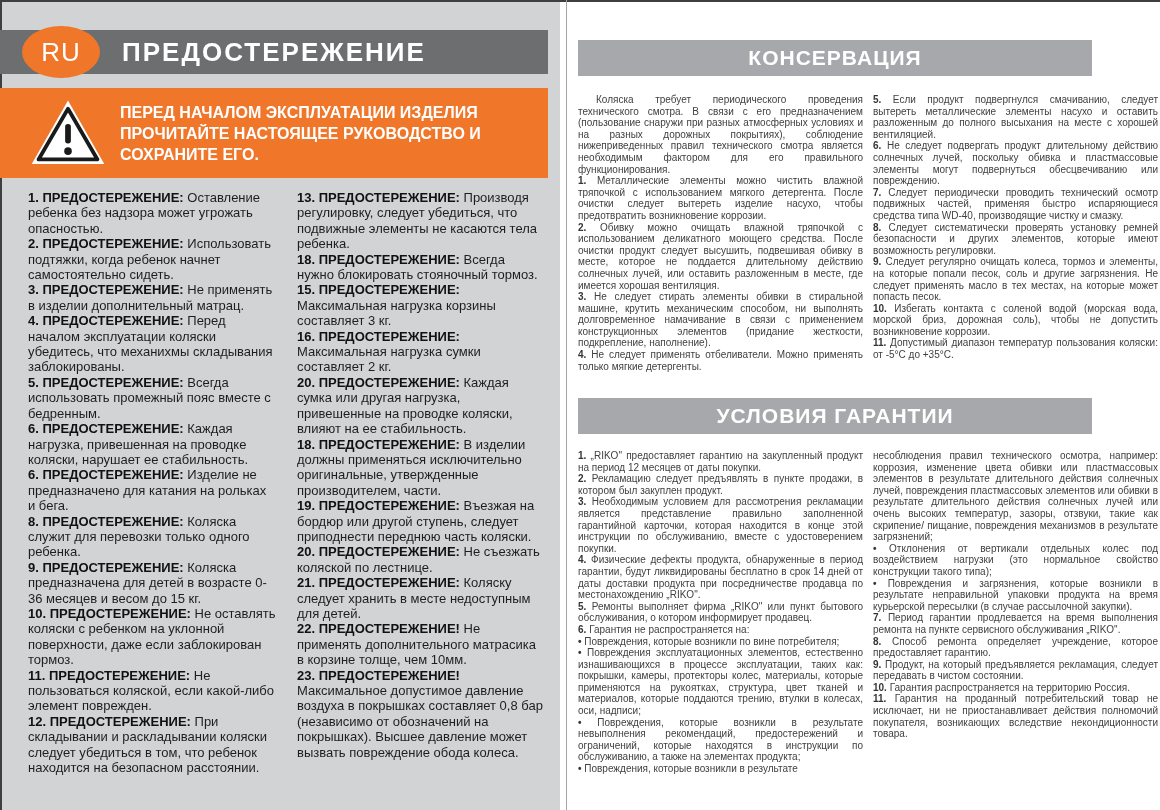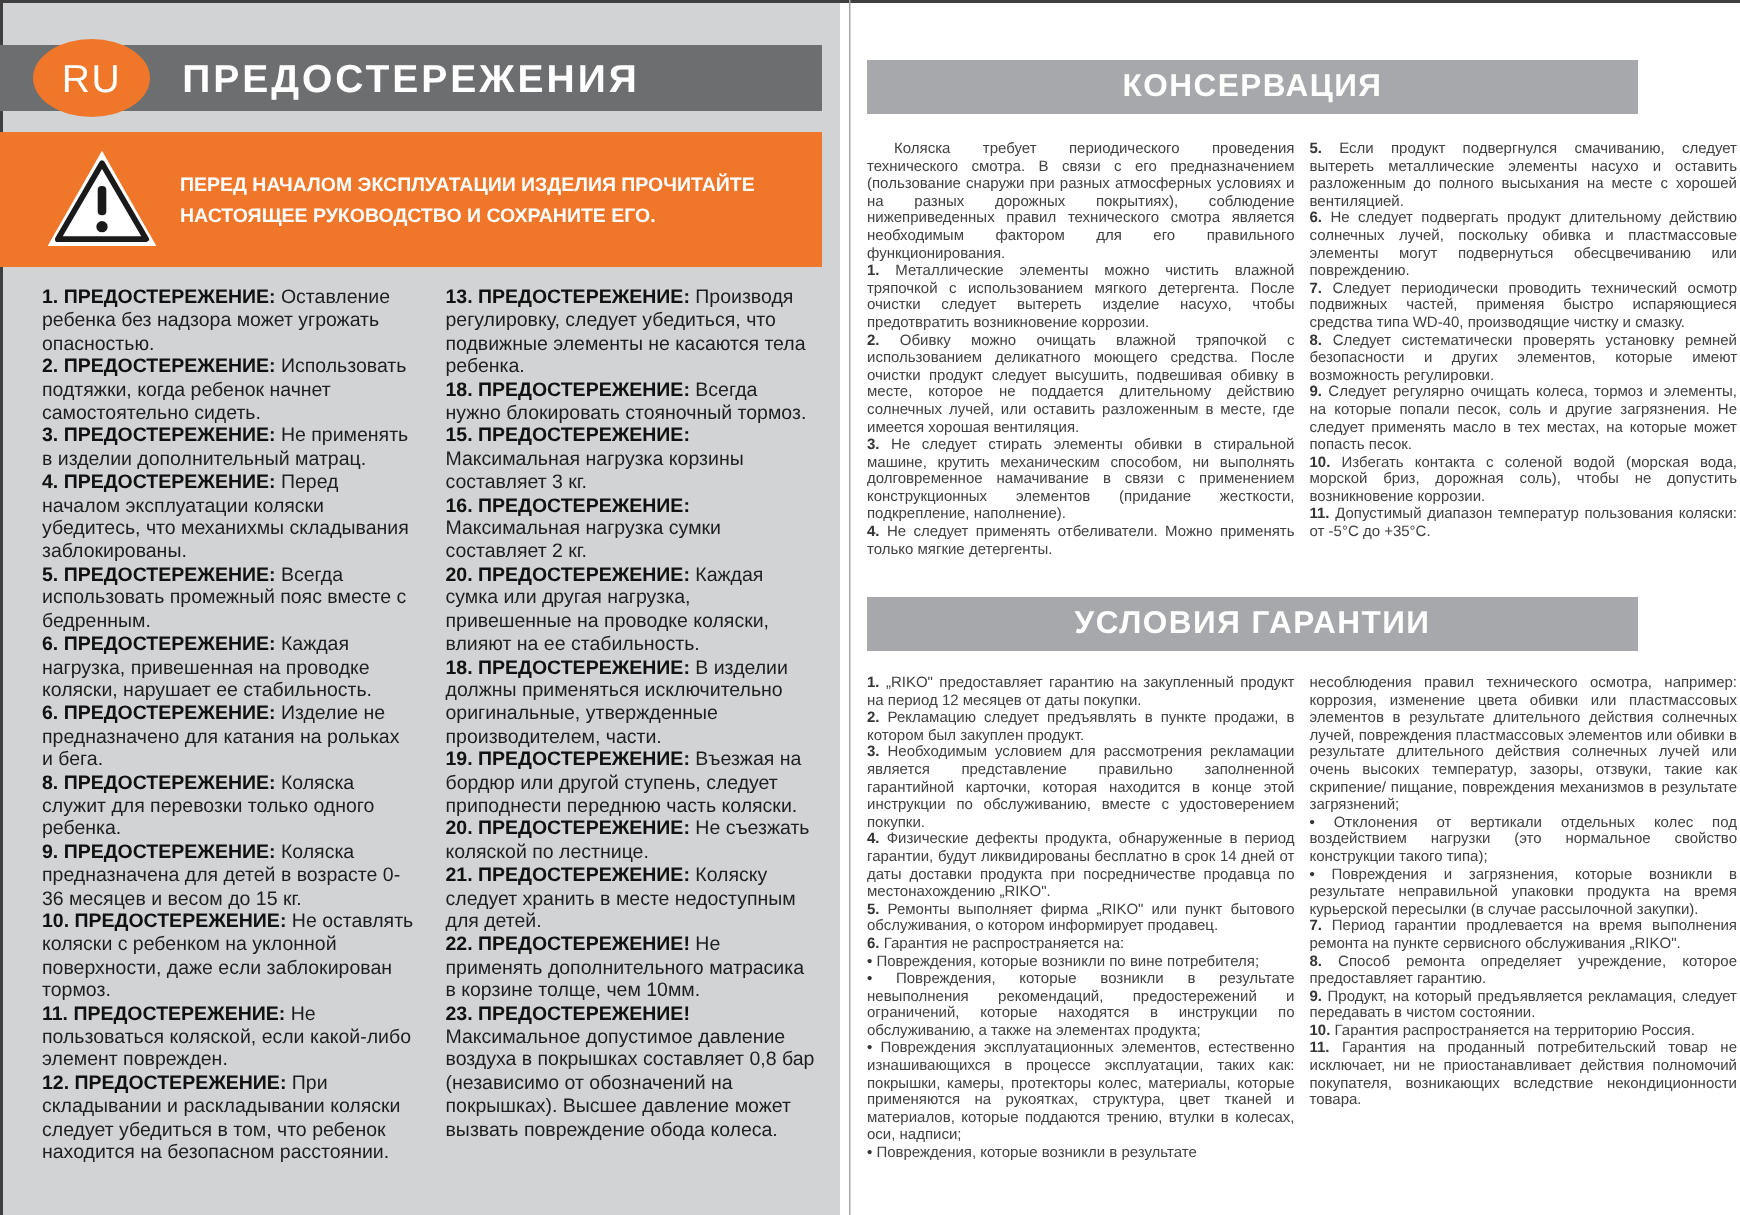--- a/index.html
+++ b/index.html
@@ -15,21 +15,21 @@
   .left-header{position:absolute;left:0;top:30px;width:548px;height:44px;background:#6d6e70;}
   .ru-badge{position:absolute;left:22px;top:-4px;width:78px;height:52px;border-radius:50%;
             background:#f0762a;color:#ffffff;font-weight:normal;font-size:26px;
             display:flex;align-items:center;justify-content:center;letter-spacing:1px;}
   .left-title{position:absolute;left:0;right:0;top:0;bottom:0;display:flex;align-items:center;
               justify-content:center;color:#ffffff;font-weight:bold;font-size:26px;letter-spacing:2px;}
 
   .notice{position:absolute;left:0;top:88px;width:548px;height:90px;background:#f0762a;
           display:flex;align-items:center;box-sizing:border-box;padding-left:30px;}
   .warn-triangle{flex:0 0 auto;width:76px;height:68px;margin-right:14px;}
-  .notice-text{color:#ffffff;font-weight:bold;font-size:13px;line-height:21px;width:405px;}
+  .notice-text{color:#ffffff;font-weight:bold;font-size:16px;line-height:21px;width:405px;}
 
   .warn-cols{position:absolute;left:28px;top:190px;width:518px;display:flex;gap:21px;}
   .warn-col{width:248px;}
   .warn-col .para{margin:0;font-size:13px;line-height:15.4px;color:#1e1e1e;}
   .warn-col .para b{color:#111111;}
 
   
   .right-hdr{position:absolute;left:578px;width:514px;height:36px;background:#a6a8ab;
              color:#ffffff;font-weight:bold;font-size:21px;letter-spacing:1px;
              display:flex;align-items:center;justify-content:center;}
@@ -48,21 +48,21 @@
 <body>
 
 <div class="page">
   <div class="left-bg"></div>
   <div class="edge-top"></div>
   <div class="edge-left"></div>
   <div class="divider"></div>
 
   <div class="left-header">
     <div class="ru-badge">RU</div>
-    <div class="left-title">ПРЕДОСТЕРЕЖЕНИЯ</div>
+    <div class="left-title">ПРЕДОСТЕРЕЖЕНИЕ</div>
   </div>
 
   <div class="notice">
     <svg class="warn-triangle" viewBox="0 0 100 90" xmlns="http://www.w3.org/2000/svg">
       <path d="M50 2 L98 86 L2 86 Z" fill="#ffffff"></path>
       <path d="M50 13 L89 80 L11 80 Z" fill="#ffffff" stroke="#1a1a1a" stroke-width="5" stroke-linejoin="round"></path>
       <rect x="46.2" y="33" width="7.6" height="26" rx="3.6" fill="#1a1a1a"></rect>
       <circle cx="50" cy="69" r="5" fill="#1a1a1a"></circle>
     </svg>
     <div class="notice-text">ПЕРЕД НАЧАЛОМ ЭКСПЛУАТАЦИИ ИЗДЕЛИЯ ПРОЧИТАЙТЕ НАСТОЯЩЕЕ РУКОВОДСТВО И СОХРАНИТЕ ЕГО.</div>
@@ -125,22 +125,22 @@
   </div>
   <div class="small-cols cols-warr">
     <div class="small-col">
         <p class="para"><b>1. </b>„RIKO" предоставляет гарантию на закупленный продукт на период 12 месяцев от даты покупки.</p>
         <p class="para"><b>2. </b>Рекламацию следует предъявлять в пункте продажи, в котором был закуплен продукт.</p>
         <p class="para"><b>3. </b>Необходимым условием для рассмотрения рекламации является представление правильно заполненной гарантийной карточки, которая находится в конце этой инструкции по обслуживанию, вместе с удостоверением покупки.</p>
         <p class="para"><b>4. </b>Физические дефекты продукта, обнаруженные в период гарантии, будут ликвидированы бесплатно в срок 14 дней от даты доставки продукта при посредничестве продавца по местонахождению „RIKO".</p>
         <p class="para"><b>5. </b>Ремонты выполняет фирма „RIKO" или пункт бытового обслуживания, о котором информирует продавец.</p>
         <p class="para"><b>6. </b>Гарантия не распространяется на:</p>
         <p class="para"><b>• </b>Повреждения, которые возникли по вине потребителя;</p>
+        <p class="para"><b>• </b>Повреждения эксплуатационных элементов, естественно изнашивающихся в процессе эксплуатации, таких как: покрышки, камеры, протекторы колес, материалы, которые применяются на рукоятках, структура, цвет тканей и материалов, которые поддаются трению, втулки в колесах, оси, надписи;</p>
         <p class="para"><b>• </b>Повреждения, которые возникли в результате невыполнения рекомендаций, предостережений и ограничений, которые находятся в инструкции по обслуживанию, а также на элементах продукта;</p>
-        <p class="para"><b>• </b>Повреждения эксплуатационных элементов, естественно изнашивающихся в процессе эксплуатации, таких как: покрышки, камеры, протекторы колес, материалы, которые применяются на рукоятках, структура, цвет тканей и материалов, которые поддаются трению, втулки в колесах, оси, надписи;</p>
         <p class="para"><b>• </b>Повреждения, которые возникли в результате</p>
       </div>
     <div class="small-col">
         <p class="para">несоблюдения правил технического осмотра, например: коррозия, изменение цвета обивки или пластмассовых элементов в результате длительного действия солнечных лучей, повреждения пластмассовых элементов или обивки в результате длительного действия солнечных лучей или очень высоких температур, зазоры, отзвуки, такие как скрипение/ пищание, повреждения механизмов в результате загрязнений;</p>
         <p class="para"><b>• </b>Отклонения от вертикали отдельных колес под воздействием нагрузки (это нормальное свойство конструкции такого типа);</p>
         <p class="para"><b>• </b>Повреждения и загрязнения, которые возникли в результате неправильной упаковки продукта на время курьерской пересылки (в случае рассылочной закупки).</p>
         <p class="para"><b>7. </b>Период гарантии продлевается на время выполнения ремонта на пункте сервисного обслуживания „RIKO".</p>
         <p class="para"><b>8. </b>Способ ремонта определяет учреждение, которое предоставляет гарантию.</p>
         <p class="para"><b>9. </b>Продукт, на который предъявляется рекламация, следует передавать в чистом состоянии.</p>
         <p class="para"><b>10. </b>Гарантия распространяется на территорию Россия.</p>

